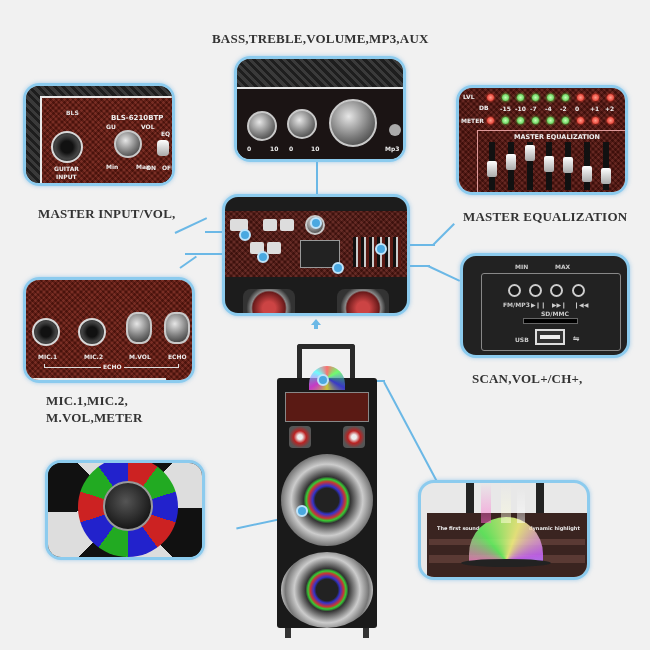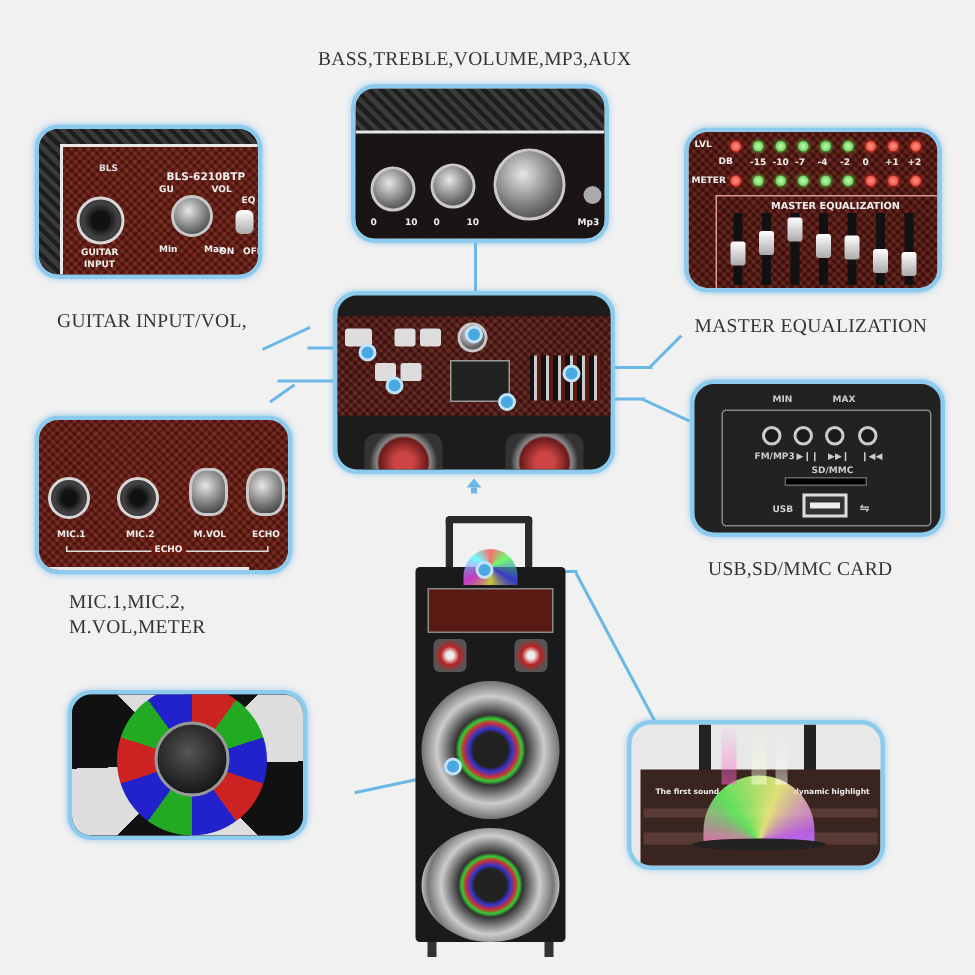--- a/index.html
+++ b/index.html
@@ -1,18 +1,18 @@
 <!DOCTYPE html>
 <html><head>
 <meta charset="utf-8">
 <style>
   * { box-sizing: border-box; margin: 0; padding: 0; }
   body { width: 650px; height: 650px; background: #f1f1f1; position: relative; overflow: hidden; font-family: "DejaVu Serif", serif; }
   .label { position: absolute; color: #333; font-family: "Liberation Serif", "DejaVu Serif", serif; font-size: 13px; line-height: 16px; letter-spacing: 0.2px; }
-  .label span { display: block; }
+  .label span { display: block; font-weight: bold; }
   .panel { position: absolute; border: 3px solid #8ccbee; border-radius: 16px; overflow: hidden; box-shadow: 0 0 4px rgba(110,180,230,0.6); }
   .line { position: absolute; background: #6bb8e6; }
   .dot { position: absolute; width: 12px; height: 12px; border-radius: 50%; background: #4aa8e0; border: 2px solid #bfe4fa; }
 
   
   .carbon { background-color: #2b2b2b; background-image: repeating-linear-gradient(45deg, #3a3a3a 0 3px, #1e1e1e 3px 6px); }
   .redpanel { background-color: #6e1c12; background-image: repeating-linear-gradient(45deg, rgba(0,0,0,0.18) 0 2px, rgba(255,255,255,0.04) 2px 4px), repeating-linear-gradient(-45deg, rgba(0,0,0,0.18) 0 2px, rgba(255,255,255,0.04) 2px 4px); }
   .knob { position: absolute; border-radius: 50%; background: radial-gradient(circle at 40% 35%, #e6e6e6, #7a7a7a 55%, #2a2a2a); border: 2px solid #c9c9c9; }
   .jack { position: absolute; border-radius: 50%; background: radial-gradient(circle, #111 30%, #2d2d2d 45%, #444 60%, #1a1a1a); border: 2px solid #d8d8d8; }
   .tiny { position: absolute; color: #eee; font-family: "DejaVu Sans", sans-serif; font-size: 6px; font-weight: bold; white-space: nowrap; }
@@ -23,31 +23,31 @@
   .slider-cap { position: absolute; width: 10px; height: 16px; background: linear-gradient(#fff, #aaa); border-radius: 2px; }
   .hole { position: absolute; width: 13px; height: 13px; border-radius: 50%; border: 2px solid #ccc; background: #1a1a1a; }
 </style>
 </head>
 <body>
 
 <div class="label" style="left:212px; top:31px;">
   <span>BASS,TREBLE,VOLUME,MP3,AUX</span>
 </div>
 <div class="label" style="left:38px; top:205px; line-height:17px;">
-  <span>GUITAR INPUT/VOL,</span>
+  <span>MASTER INPUT/VOL,</span>
 </div>
 <div class="label" style="left:463px; top:209px;">
   <span>MASTER EQUALIZATION</span>
 </div>
 <div class="label" style="left:46px; top:392px; line-height:17px;">
   <span>MIC.1,MIC.2,</span>
   <span>M.VOL,METER</span>
 </div>
 <div class="label" style="left:472px; top:371px; line-height:16px;">
-  <span>USB,SD/MMC CARD</span>
+  <span>SCAN,VOL+/CH+,</span>
 </div>
 
 <div class="line" style="left:316px; top:160px; width:2px; height:60px;"></div>
 <div class="line" style="left:205px; top:231px; width:35px; height:2px;"></div>
 <div class="line" style="left:175px; top:232px; width:35px; height:2px; transform:rotate(-25deg); transform-origin:left;"></div>
 <div class="line" style="left:185px; top:253px; width:75px; height:2px;"></div>
 <div class="line" style="left:180px; top:267px; width:20px; height:2px; transform:rotate(-35deg); transform-origin:left;"></div>
 <div class="line" style="left:380px; top:244px; width:55px; height:2px;"></div>
 <div class="line" style="left:433px; top:244px; width:30px; height:2px; transform:rotate(-45deg); transform-origin:left;"></div>
 <div class="line" style="left:335px; top:265px; width:95px; height:2px;"></div>

